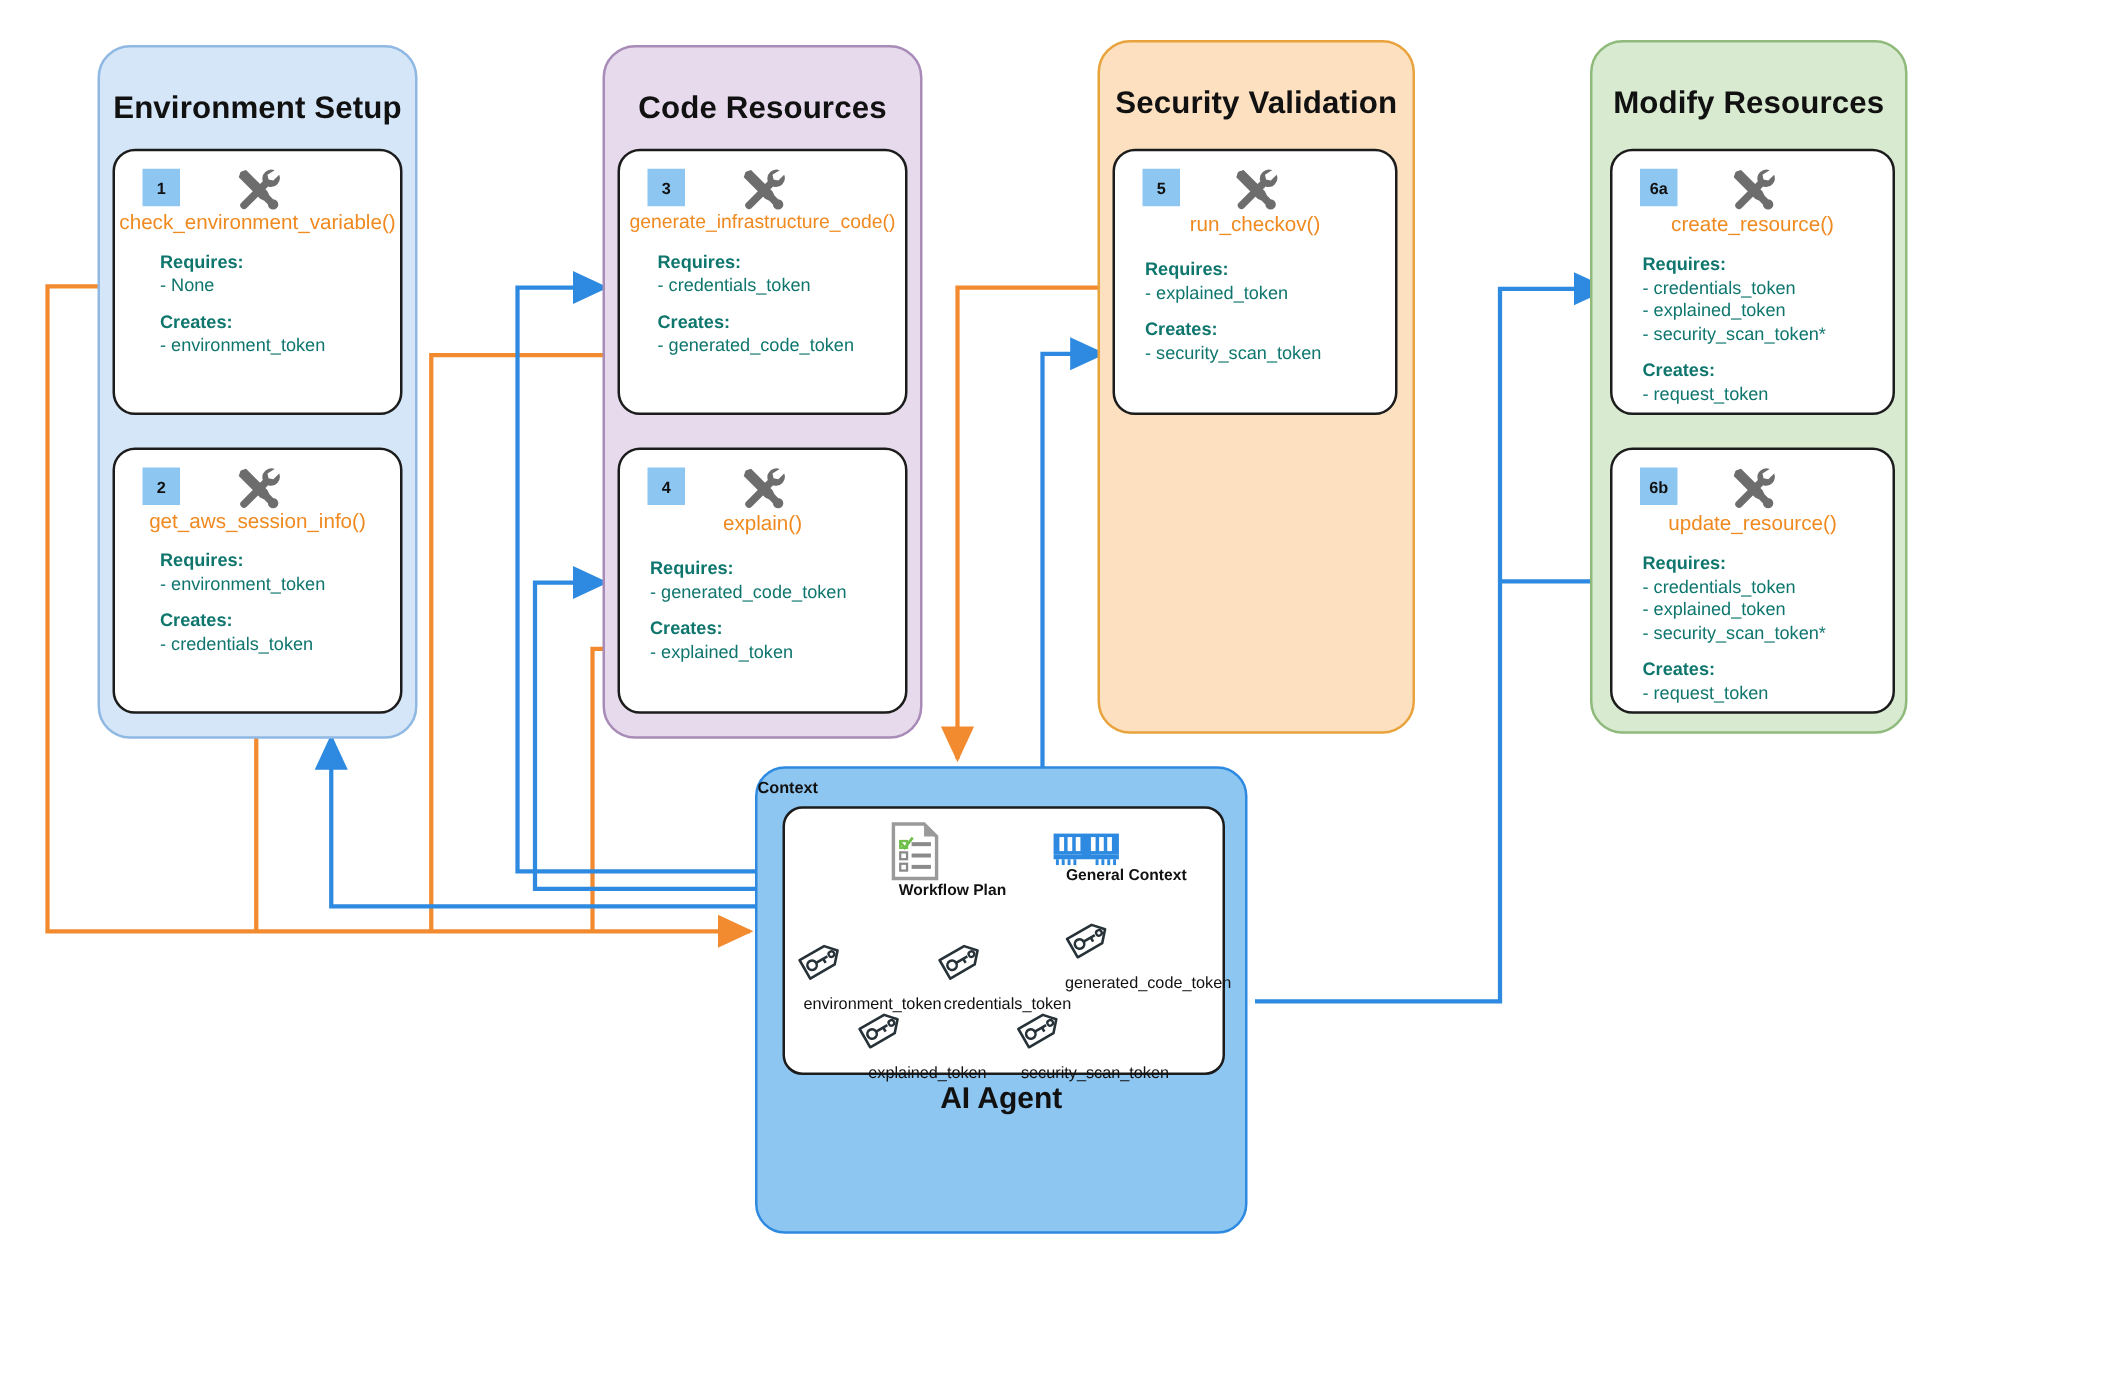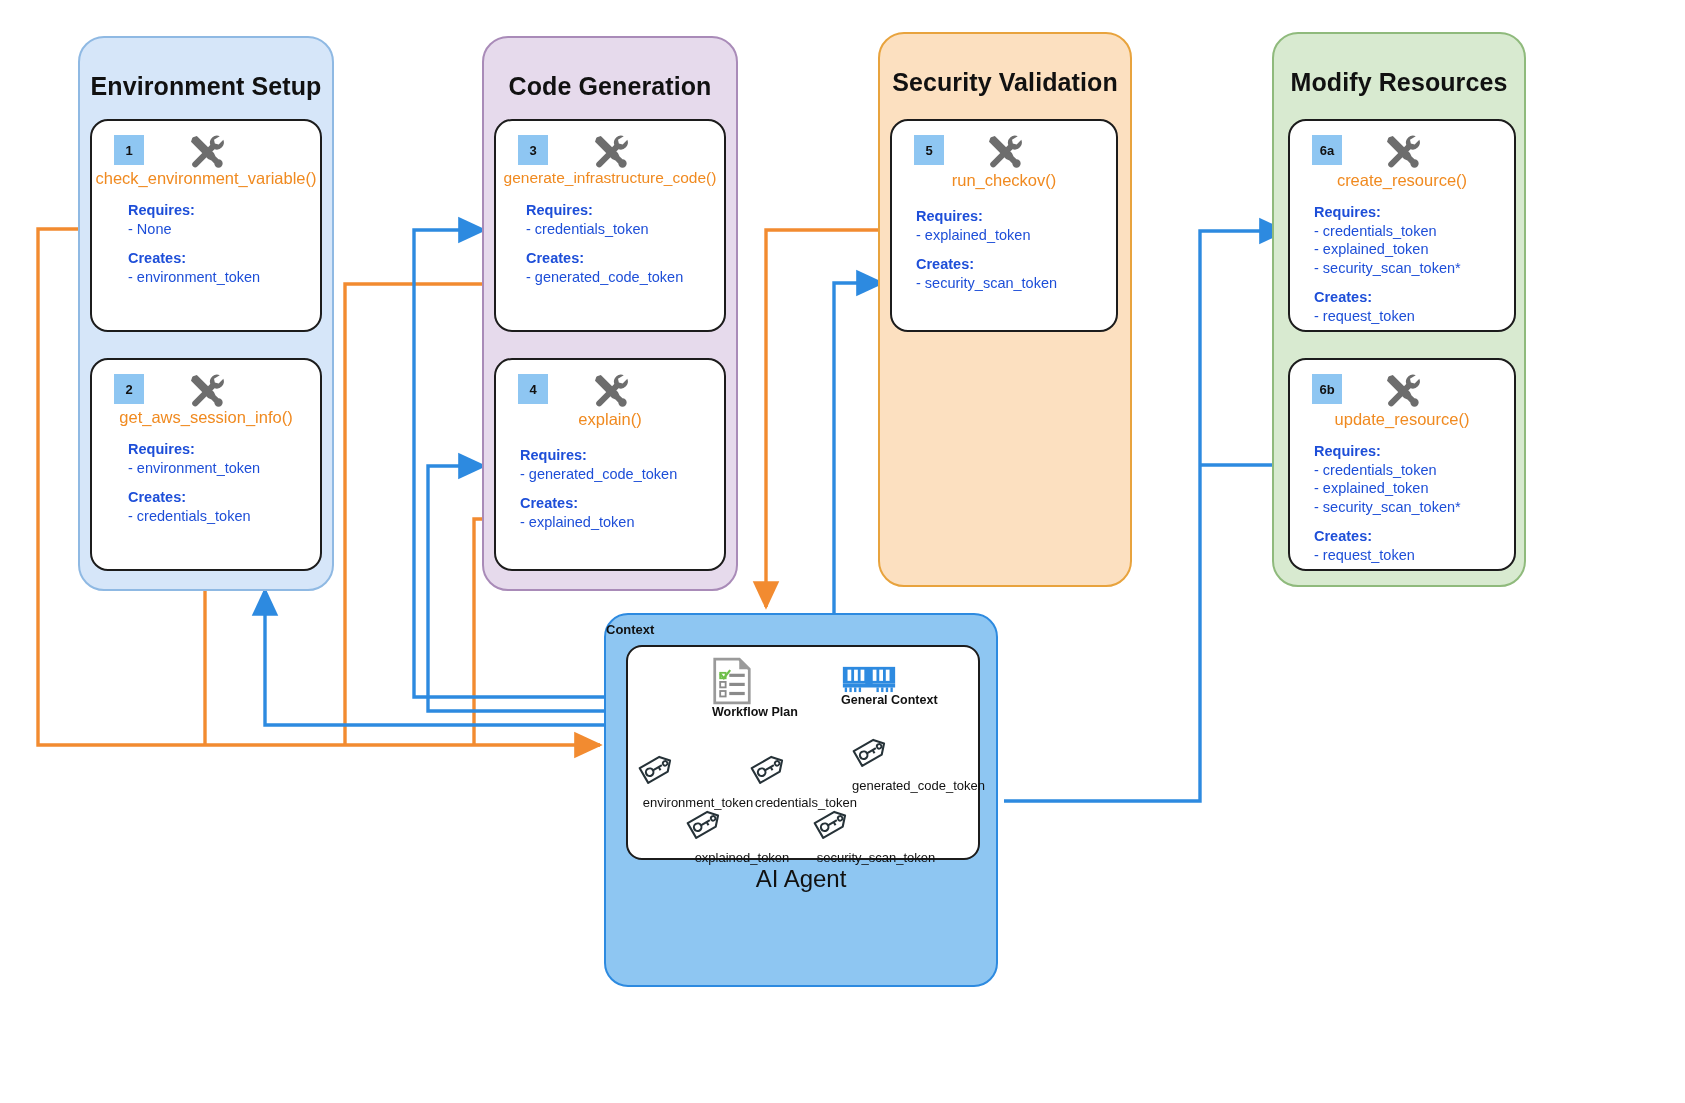--- a/index.html
+++ b/index.html
@@ -8,34 +8,34 @@
   #wires{position:absolute;left:0;top:0;width:1685px;height:1103px;pointer-events:none;}
 
   .phase{position:absolute;border-radius:26px;box-sizing:border-box;}
   .phase-title{position:absolute;left:0;right:0;top:34px;text-align:center;font-size:25px;font-weight:bold;color:#111;letter-spacing:.1px;}
 
   .tool{position:absolute;background:#fff;border:2px solid #1c1c1c;border-radius:18px;box-sizing:border-box;}
   .badge{position:absolute;background:#8ec6f2;color:#111;font-size:13px;font-weight:bold;
          display:flex;align-items:center;justify-content:center;width:30px;height:30px;left:22px;top:14px;}
   .tool-icon{position:absolute;left:50%;top:10px;transform:translateX(-50%);width:40px;height:40px;}
   .fname{position:absolute;left:0;right:0;top:48px;text-align:center;font-size:16.5px;color:#f08a20;font-weight:500;white-space:nowrap;}
-  .spec{position:absolute;left:36px;top:80px;font-size:14.5px;color:#1d4ed8;line-height:1.28;}
+  .spec{position:absolute;left:36px;top:80px;font-size:14.5px;color:#0f766e;line-height:1.28;}
   .spec b{font-weight:bold;}
   .spec .gap{display:block;height:11px;}
 
   
   #agent{position:absolute;left:604px;top:613px;width:394px;height:374px;background:#8ec6f2;
          border:2px solid #2d8ae0;border-radius:24px;box-sizing:border-box;}
   #context-label{position:absolute;left:0;right:0;top:7px;text-align:left;font-size:13px;font-weight:bold;color:#111;}
   #context-box{position:absolute;left:20px;top:30px;width:354px;height:215px;background:#fff;border:2px solid #1c1c1c;border-radius:16px;box-sizing:border-box;}
-  #agent-title{position:absolute;left:0;right:0;top:250px;text-align:center;font-size:24px;font-weight:normal;color:#111;}
+  #agent-title{position:absolute;left:0;right:0;top:250px;text-align:center;font-size:24px;font-weight:bold;color:#111;}
   #llm-wrap{position:absolute;left:0;right:0;top:288px;text-align:center;}
   #llm-label{font-size:14px;font-weight:bold;color:#111;margin-top:-2px;}
 
-  .ctx-item{position:absolute;}
+  .ctx-item{position:absolute;text-align:center;}
   .ctx-item .cap{font-size:12.5px;color:#111;font-weight:bold;white-space:nowrap;}
   .tok{position:absolute;text-align:center;}
   .tok .cap{font-size:13px;color:#111;white-space:nowrap;margin-top:11px;}
   svg{display:block;}
 </style>
 </head>
 <body>
 
 <div id="stage">
 
@@ -115,21 +115,21 @@
     <div class="spec">
       <b>Requires:</b><br>
       <span>- environment_token</span>
       <span class="gap"></span>
       <b>Creates:</b><br>
       <span>- credentials_token</span>
     </div>
   </div>
 
   <div class="phase" style="left:482px;top:36px;width:256px;height:555px;background:#e6daec;border:2px solid #a98bb8;">
-    <div class="phase-title">Code Generation</div>
+    <div class="phase-title">Code Resources</div>
   </div>
 
   <div class="tool" style="left:494px;top:119px;width:232px;height:213px;">
     <div class="badge">3</div>
     <div class="tool-icon">
       <svg viewBox="0 0 48 48" width="40" height="40">
           <g fill="#6d6d6d">
         <path d="M8.5 7.5 L13 6 L33.5 26.5 L35.5 30.5 L39 34 A5 5 0 1 1 34 39 L30.5 35.5 L26.5 33.5 L6 13 L7.5 8.5 Z"></path>
         <path d="M40.5 6.2 a8.6 8.6 0 0 0 -11.4 10.6 L8.5 37.4 a3.6 3.6 0 0 0 5.1 5.1 L34.2 21.9 a8.6 8.6 0 0 0 10.6 -11.4 l-5.6 5.6 -4.6 -1 -1 -4.6 z"></path>
       </g>

